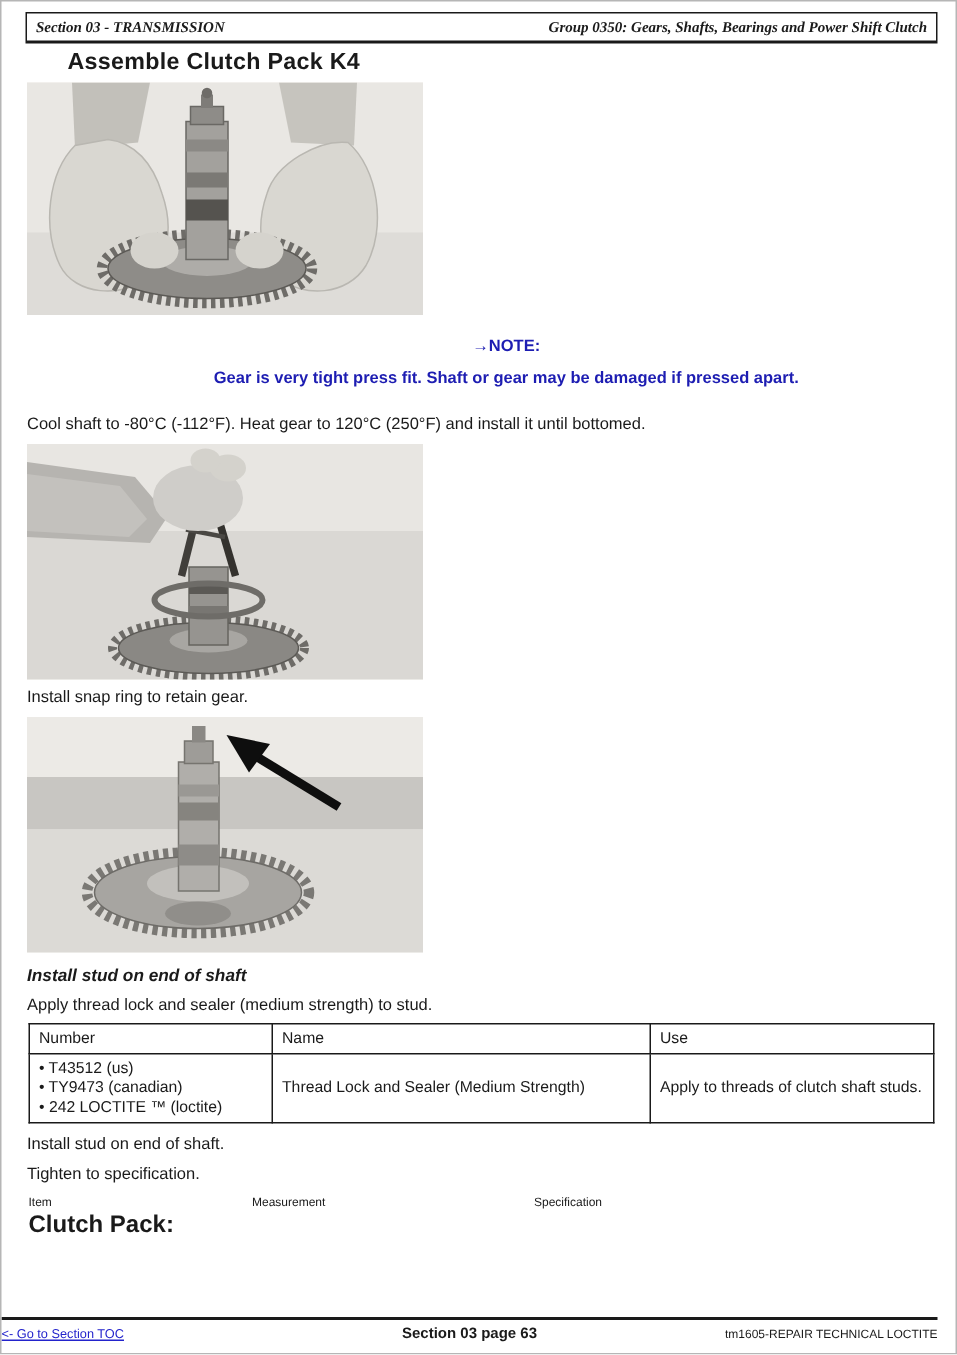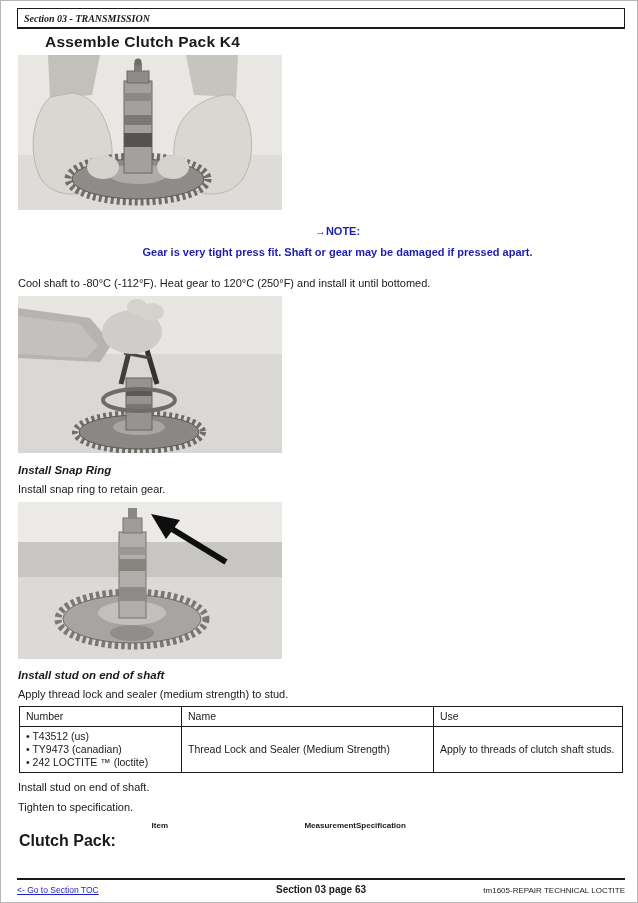--- a/index.html
+++ b/index.html
@@ -24,39 +24,40 @@
   .mt15{margin-top:15px;} .mt19{margin-top:19px;}
   .sealer-table { margin:6px 0 0 18px; border-collapse:collapse; width:604px; font-size:10.5px; table-layout:fixed; }
   .sealer-table th, .sealer-table td {
     border:1px solid #1a1a1a; text-align:left; font-weight:normal;
     padding:3px 6px; vertical-align:middle; line-height:13px;
   }
   .sealer-table th { height:13px; }
   .col-number { width:149px; } .col-name { width:239px; }
   .bullet-item::before { content:"• "; }
   .bullet-cell { line-height:13px; }
-  .spec-head { display:flex; margin-left:18px; font-size:8px; font-weight:bold; line-height:9px;text-align:right; }
+  .spec-head { display:flex; margin-left:18px; font-size:8px; font-weight:normal; line-height:9px; }
   .spec-head .sh1 { width:149px; } .spec-head .sh2 { width:188px; }
   .clutch-label { margin-left:18px; font-size:16px; font-weight:bold; line-height:12px; }
   .footer {
-    position:absolute; top:877px; left:16px; right:12px;
+    position:absolute; top:877px; left:0; right:12px;
     border-top:2px solid #1a1a1a; padding-top:4px;
     display:flex; align-items:baseline;
   }
   .footer-link { color:#2323cc; text-decoration:underline; font-size:8.5px; width:190px; cursor:pointer; }
   .footer-center { flex:1; text-align:center; font-weight:bold; font-size:10px; }
   .footer-right { width:190px; text-align:right; font-size:8px; }
 </style>
 </head>
 <body>
 
 <div class="page">
 
   <div class="header-box">
     <span>Section 03 - TRANSMISSION</span>
+    <span>Group 0350: Gears, Shafts, Bearings and Power Shift Clutch</span>
   </div>
 
   <div class="page-title">Assemble Clutch Pack K4</div>
 
   <div class="photo mt4">
     <svg width="264" height="155" viewBox="0 0 264 155">
       <rect width="264" height="155" fill="#e9e7e3"></rect>
       <rect y="100" width="264" height="55" fill="#dedcd8"></rect>
       <polygon points="30,0 82,0 74,40 32,44" fill="#c2c0ba"></polygon>
       <polygon points="168,0 220,0 218,42 176,40" fill="#c6c4be"></polygon>
@@ -96,21 +97,20 @@
       <ellipse cx="121" cy="104" rx="36" ry="11" fill="none" stroke="#6e6c68" stroke-width="4"></ellipse>
       <line x1="114" y1="44" x2="103" y2="88" stroke="#403e3a" stroke-width="5"></line>
       <line x1="126" y1="44" x2="139" y2="88" stroke="#34322e" stroke-width="5"></line>
       <line x1="106" y1="57" x2="132" y2="62" stroke="#4a4844" stroke-width="3"></line>
       <ellipse cx="114" cy="36" rx="30" ry="22" fill="#cfcdc9"></ellipse>
       <ellipse cx="134" cy="16" rx="12" ry="9" fill="#d4d2cc"></ellipse>
       <ellipse cx="119" cy="11" rx="10" ry="8" fill="#d4d2cc"></ellipse>
     </svg>
   </div>
 
-  <div class="sub-heading mt11">Install Snap Ring</div>
   <div class="body-text mt6">Install snap ring to retain gear.</div>
 
   <div class="photo mt7">
     <svg width="264" height="157" viewBox="0 0 264 157">
       <rect width="264" height="157" fill="#eceae6"></rect>
       <rect y="40" width="264" height="35" fill="#c8c6c2"></rect>
       <rect y="75" width="264" height="82" fill="#dcdad6"></rect>
       <ellipse cx="114" cy="117" rx="74" ry="27" fill="none" stroke="#7a7874" stroke-width="7" stroke-dasharray="3.5 3"></ellipse>
       <ellipse cx="114" cy="117" rx="69" ry="24" fill="#a7a5a1" stroke="#6e6c68"></ellipse>
       <ellipse cx="114" cy="111" rx="34" ry="12" fill="#c2c0bc"></ellipse>

